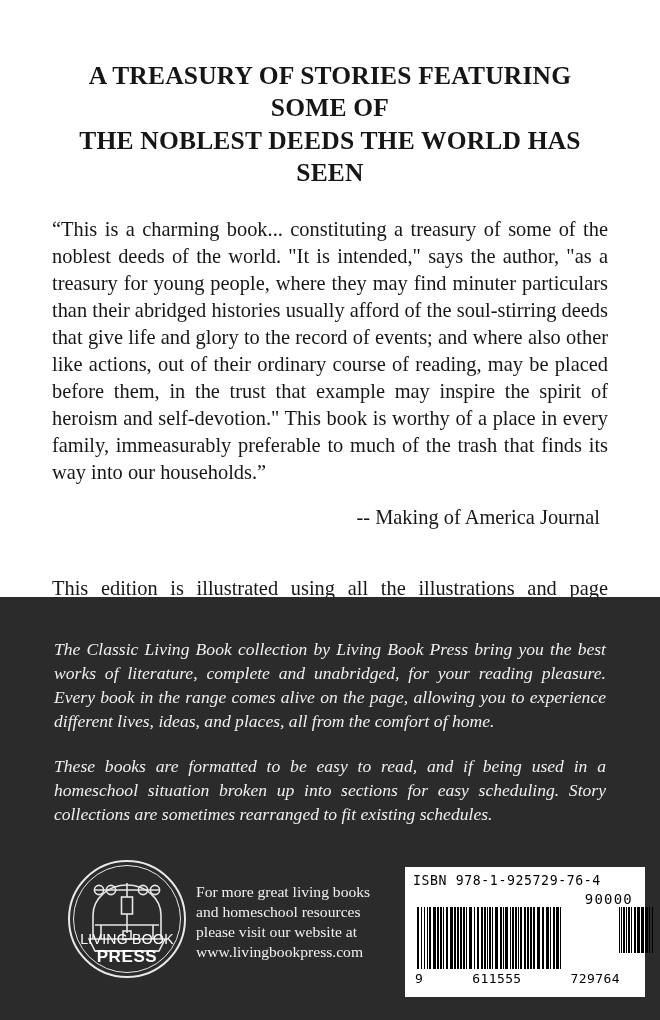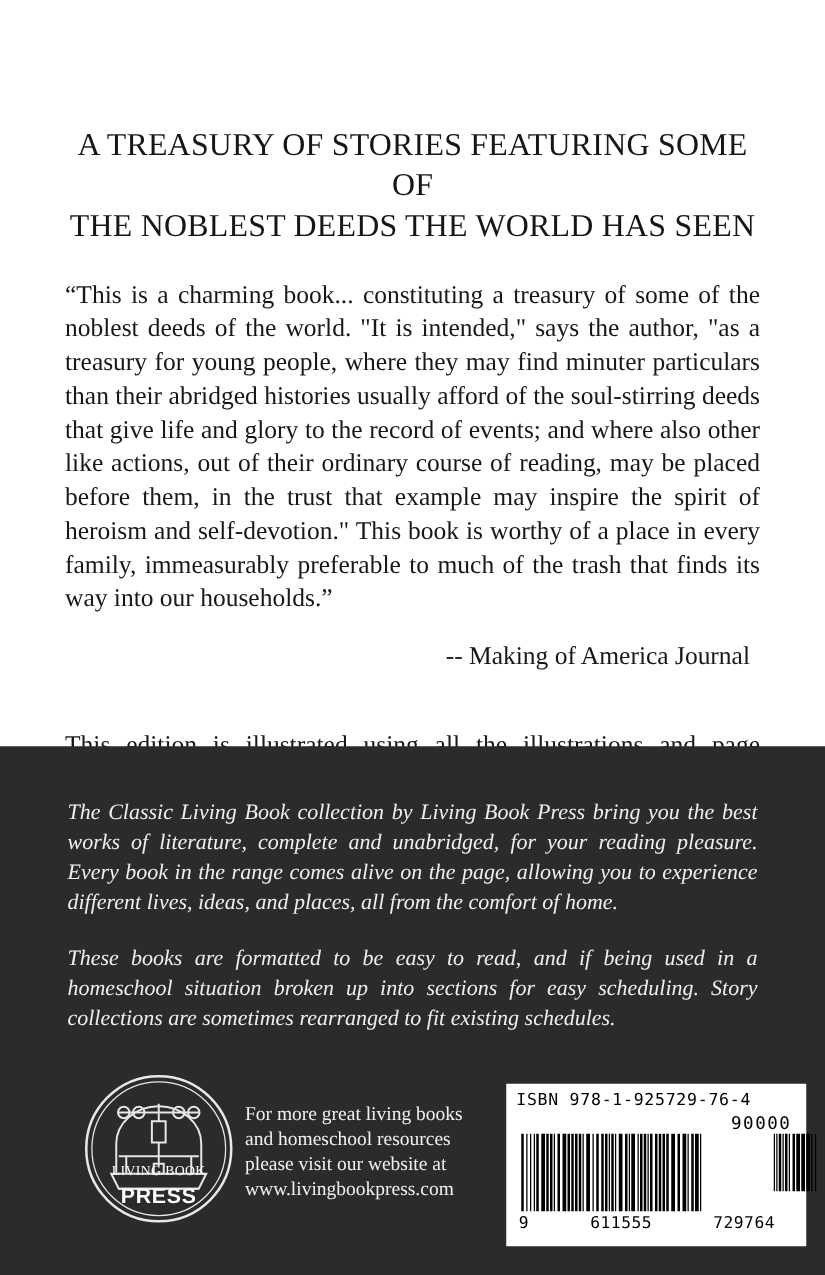--- a/index.html
+++ b/index.html
@@ -26,25 +26,25 @@
   .light-section {
     background: #ffffff;
     color: #1a1a1a;
     padding: 0 52px;
     box-sizing: border-box;
     height: 597px;
     position: relative;
   }
   .headline {
     margin: 0;
-    padding-top: 100px;
+    padding-top: 60px;
     font-size: 25.5px;
     line-height: 1.27;
     text-align: center;
-    font-weight: normal;
+    font-weight: bold;
     letter-spacing: 0.2px;
     color: #161616;
   }
   .quote-block {
     margin-top: 26px;
     font-size: 20.4px;
     line-height: 1.325;
     text-align: justify;
     color: #171717;
     hyphens: manual;
@@ -120,21 +120,21 @@
   .logo svg { position: absolute; left: 5px; top: 5px; }
   .logo-text {
     position: absolute;
     left: 0;
     right: 0;
     text-align: center;
     font-family: "Liberation Sans", "DejaVu Sans", sans-serif;
     color: #ffffff;
     line-height: 1;
   }
-  .logo-text-living { top: 72px; font-size: 11px; letter-spacing: 0.3px; font-family: Liberation Serif, serif; }
+  .logo-text-living { top: 72px; font-size: 14px; letter-spacing: 0.3px; }
   .logo-text-press { top: 88px; font-size: 17px; font-weight: bold; letter-spacing: 0.6px; }
 
   
   .website-block {
     position: absolute;
     left: 196px;
     top: 22px;
     width: 192px;
     font-size: 15.6px;
     line-height: 1.29;

